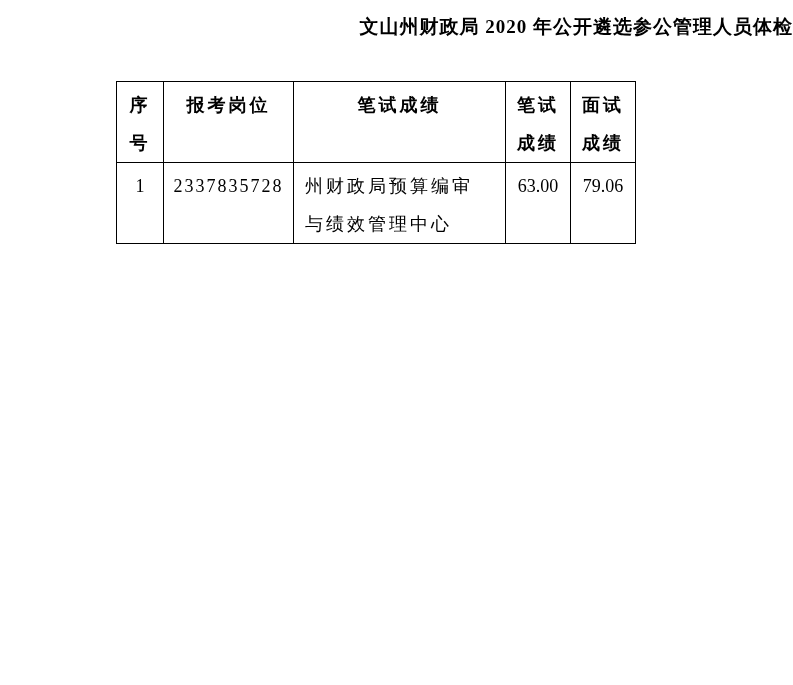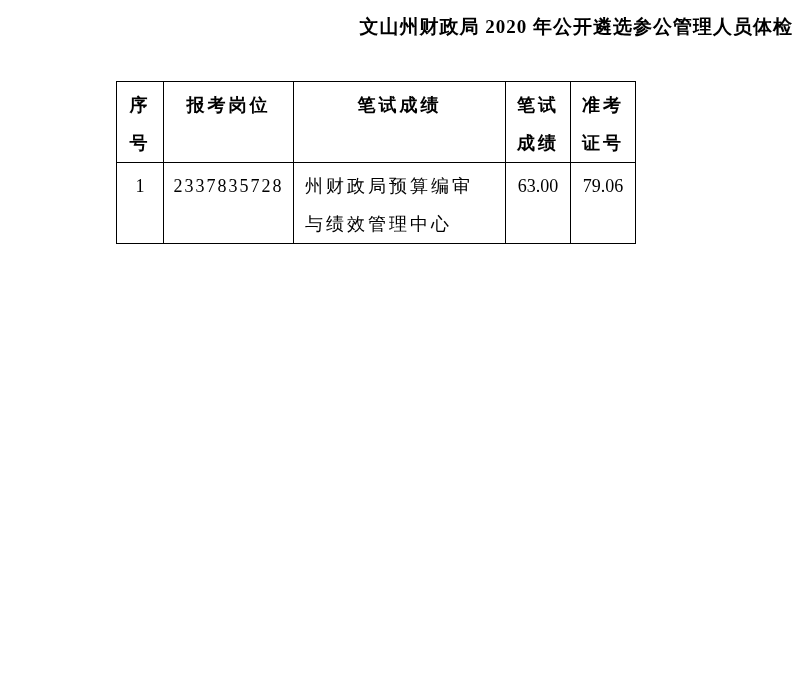--- a/index.html
+++ b/index.html
@@ -91,21 +91,21 @@
       <col style="width:212px">
       <col style="width:65px">
       <col style="width:65px">
     </colgroup>
     <thead>
       <tr>
         <th>序号</th>
         <th>报考岗位</th>
         <th>笔试成绩</th>
         <th>笔试成绩</th>
-        <th>准考证号</th>
+        <th>面试成绩</th>
       </tr>
     </thead>
     <tbody>
       <tr>
         <td>1</td>
         <td class="cell-ticket">2337835728</td>
         <td class="cell-position">州财政局预算编审与绩效管理中心</td>
         <td>63.00</td>
         <td>79.06</td>
       </tr>

